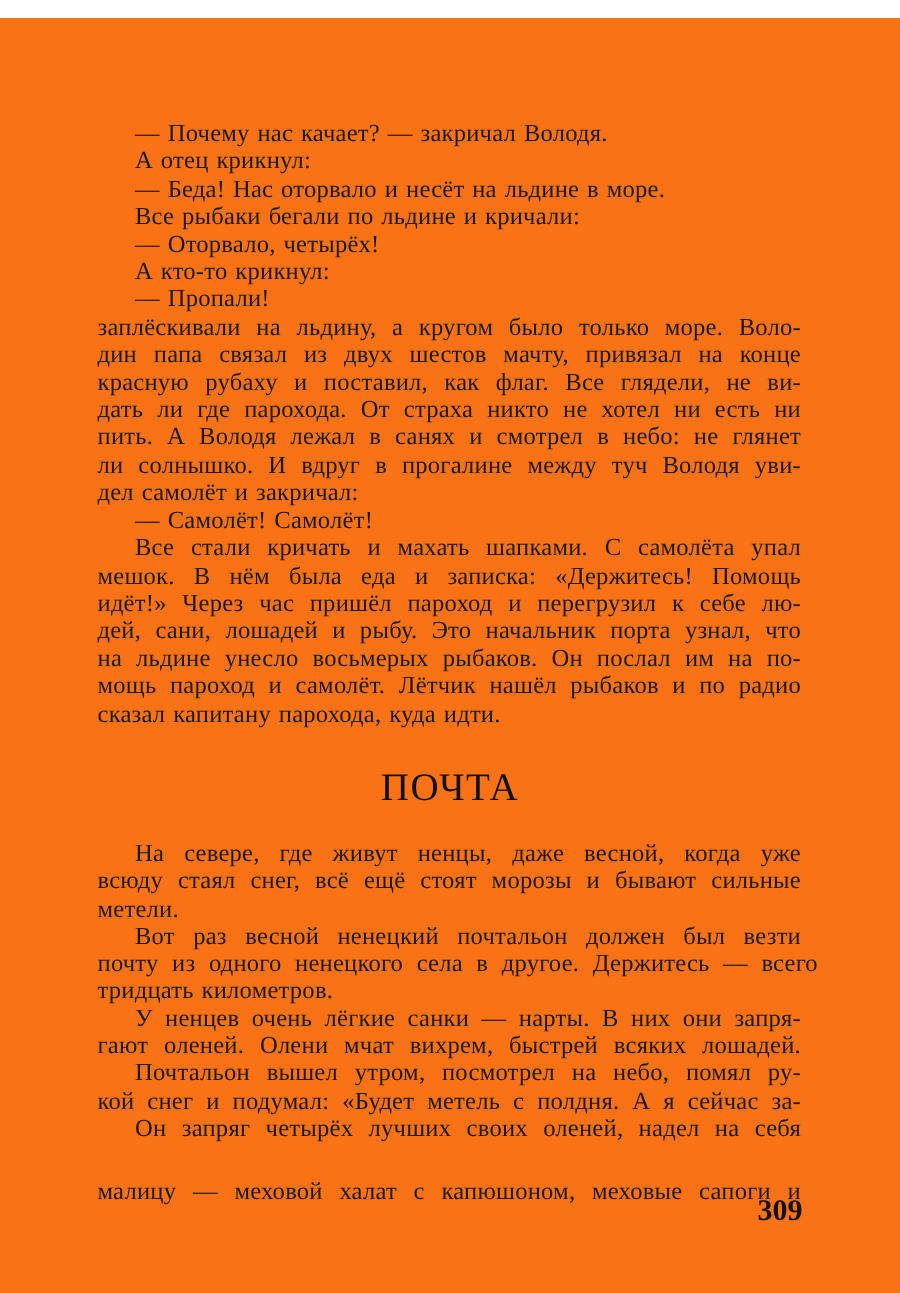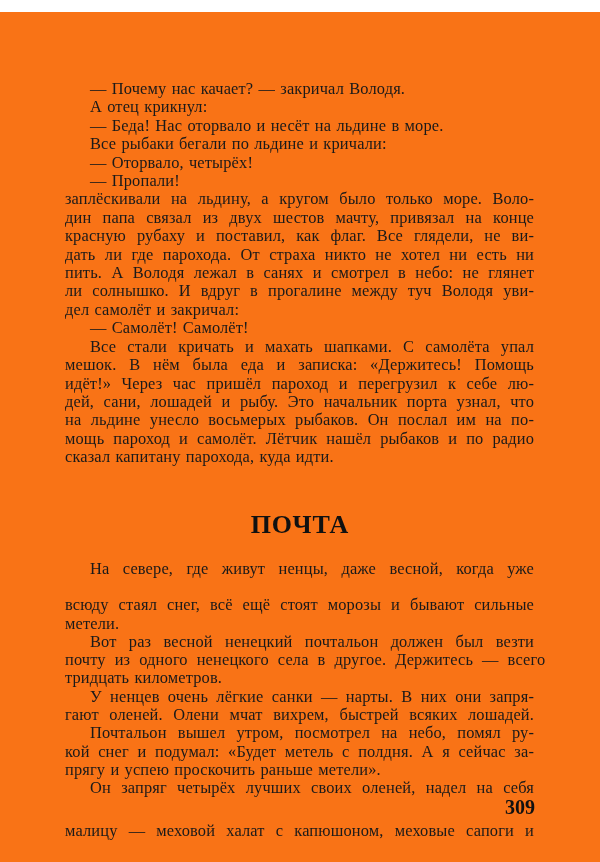--- a/index.html
+++ b/index.html
@@ -44,21 +44,21 @@
     }
     .line.indent {
       padding-left: 25px;
     }
     .title {
       position: absolute;
       top: 498px;
       left: 0;
       width: 600px;
       text-align: center;
-      font-weight: bold;
+      font-weight: normal;
       font-size: 26px;
       letter-spacing: 1px;
       color: #111;
       font-family: "Liberation Serif", "DejaVu Serif", serif;
     }
     .page-number {
       position: absolute;
       top: 784px;
       left: 505px;
       width: 30px;
@@ -72,20 +72,21 @@
 <body>
 
 <div class="page">
 
   <div class="text-block block-top">
     <span class="line indent last">— Почему нас качает? — закричал Володя.</span>
     <span class="line indent last">А отец крикнул:</span>
     <span class="line indent last">— Беда! Нас оторвало и несёт на льдине в море.</span>
     <span class="line indent last">Все рыбаки бегали по льдине и кричали:</span>
     <span class="line indent last">— Оторвало, четырёх!</span>
+    <span class="line indent last">А кто-то крикнул:</span>
     <span class="line indent last">— Пропали!</span>
     <span class="line" style="word-spacing: 6.17773px;">заплёскивали на льдину, а кругом было только море. Воло-</span>
     <span class="line" style="word-spacing: 6.92188px;">дин папа связал из двух шестов мачту, привязал на конце</span>
     <span class="line" style="word-spacing: 6.67188px;">красную рубаху и поставил, как флаг. Все глядели, не ви-</span>
     <span class="line" style="word-spacing: 5.12216px;">дать ли где парохода. От страха никто не хотел ни есть ни</span>
     <span class="line" style="word-spacing: 5.10795px;">пить. А Володя лежал в санях и смотрел в небо: не глянет</span>
     <span class="line" style="word-spacing: 5.73438px;">ли солнышко. И вдруг в прогалине между туч Володя уви-</span>
     <span class="line last">дел самолёт и закричал:</span>
     <span class="line indent last">— Самолёт! Самолёт!</span>
     <span class="line indent" style="word-spacing: 6.88281px;">Все стали кричать и махать шапками. С самолёта упал</span>
@@ -94,29 +95,28 @@
     <span class="line" style="word-spacing: 5.26736px;">дей, сани, лошадей и рыбу. Это начальник порта узнал, что</span>
     <span class="line" style="word-spacing: 5.11458px;">на льдине унесло восьмерых рыбаков. Он послал им на по-</span>
     <span class="line" style="word-spacing: 4.79167px;">мощь пароход и самолёт. Лётчик нашёл рыбаков и по радио</span>
     <span class="line last">сказал капитану парохода, куда идти.</span>
   </div>
 
   <div class="title">ПОЧТА</div>
 
   <div class="text-block block-bottom">
     <span class="line indent" style="word-spacing: 9.10938px;">На севере, где живут ненцы, даже весной, когда уже</span>
-    <span class="line" style="word-spacing: 5.73264px; margin-top: 18px;">всюду стаял снег, всё ещё стоят морозы и бывают сильные</span>
+    <span class="line" style="word-spacing: 5.73264px;">всюду стаял снег, всё ещё стоят морозы и бывают сильные</span>
     <span class="line last">метели.</span>
     <span class="line indent" style="word-spacing: 8.02455px;">Вот раз весной ненецкий почтальон должен был везти</span>
     <span class="line" style="word-spacing: 4.76562px;">почту из одного ненецкого села в другое. Держитесь — всего</span>
     <span class="line last">тридцать километров.</span>
     <span class="line indent" style="word-spacing: 4.02813px;">У ненцев очень лёгкие санки — нарты. В них они запря-</span>
     <span class="line" style="word-spacing: 6.29018px;">гают оленей. Олени мчат вихрем, быстрей всяких лошадей.</span>
     <span class="line indent" style="word-spacing: 6.90848px;">Почтальон вышел утром, посмотрел на небо, помял ру-</span>
     <span class="line" style="word-spacing: 4.39631px;">кой снег и подумал: «Будет метель с полдня. А я сейчас за-</span>
-    <span class="line last">прягу и успею проскочить раньше метели».</span>
     <span class="line indent" style="word-spacing: 5.99414px;">Он запряг четырёх лучших своих оленей, надел на себя</span>
     <span class="line" style="word-spacing: 6.88086px; margin-top: 24px;">малицу — меховой халат с капюшоном, меховые сапоги и</span>
   </div>
 
   <div class="page-number">309</div>
 
 </div>
 
 </body></html>

